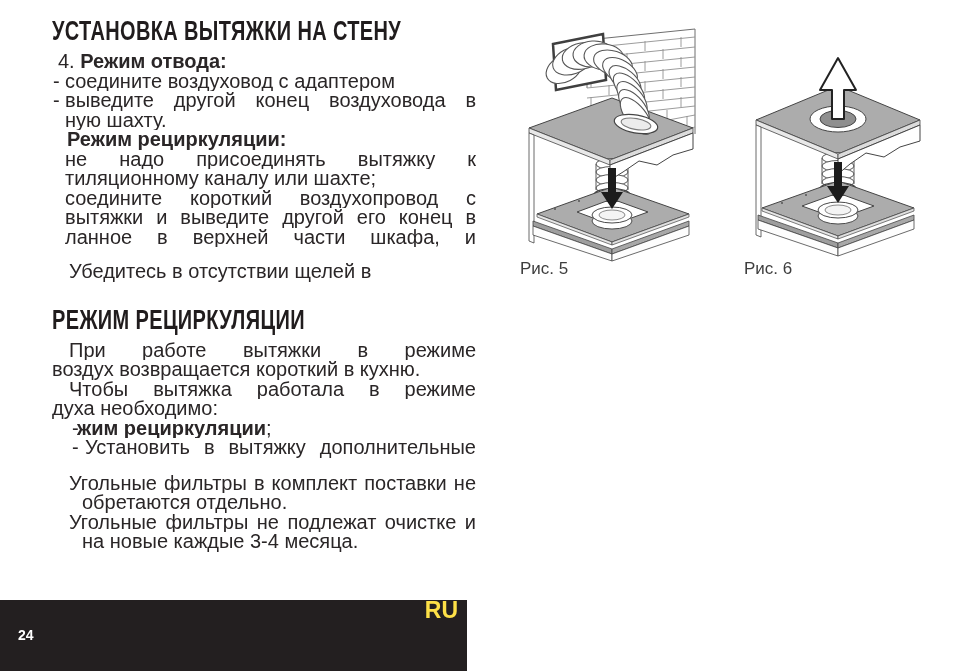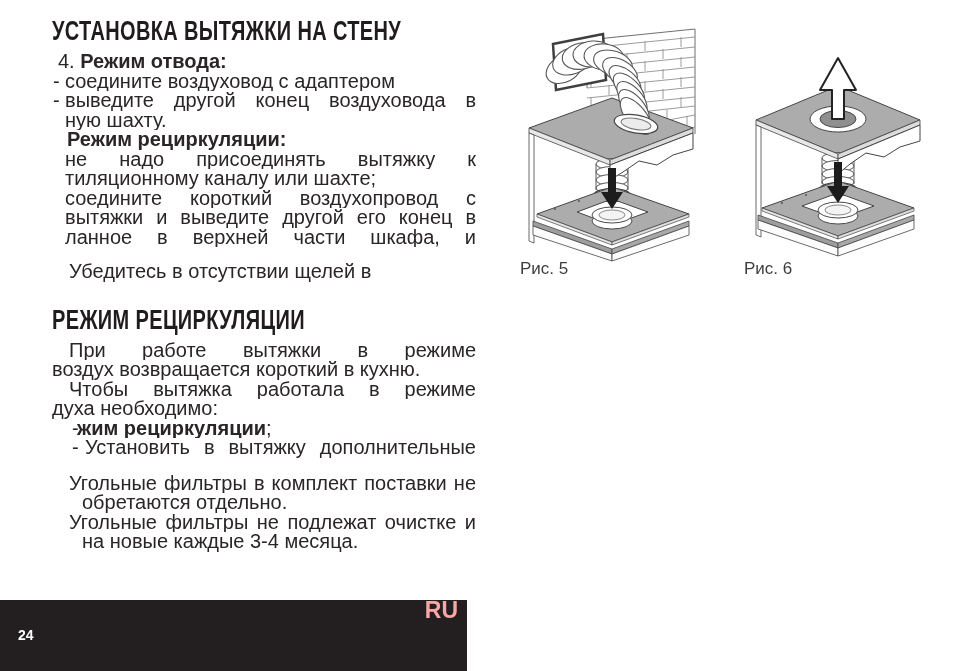--- a/index.html
+++ b/index.html
@@ -19,21 +19,21 @@
   .bul{position:relative;}
   .bul .dash{position:absolute;top:0;}
   .s1{padding-left:13px}.s1 .dash{left:1px}
   .s2{padding-left:25px}.s2 .dash{left:20px}
   .note{margin-top:15px;}
   .gap{margin-top:16px;}
   .fig{position:absolute;}
   .cap{position:absolute;top:260px;width:140px;
        font-size:17px;line-height:18px;color:#3d3d3d;}
   .footer{position:absolute;left:0;top:600px;width:467px;height:71px;background:var(--footer-bg,#231f20);}
-  .lang{position:absolute;top:0;right:9px;color:#fca5a5;font-weight:bold;font-size:23px;line-height:20px;}
+  .lang{position:absolute;top:0;right:9px;color:#fde047;font-weight:bold;font-size:23px;line-height:20px;}
   .pageno{position:absolute;left:18px;top:25px;color:#fff;font-weight:bold;font-size:14px;line-height:20px;}
   svg{display:block;}
 </style>
 </head>
 <body>
 
 <div class="page">
 
   <div class="col">
     <h1 class="ttl">УСТАНОВКА ВЫТЯЖКИ НА СТЕНУ</h1>

